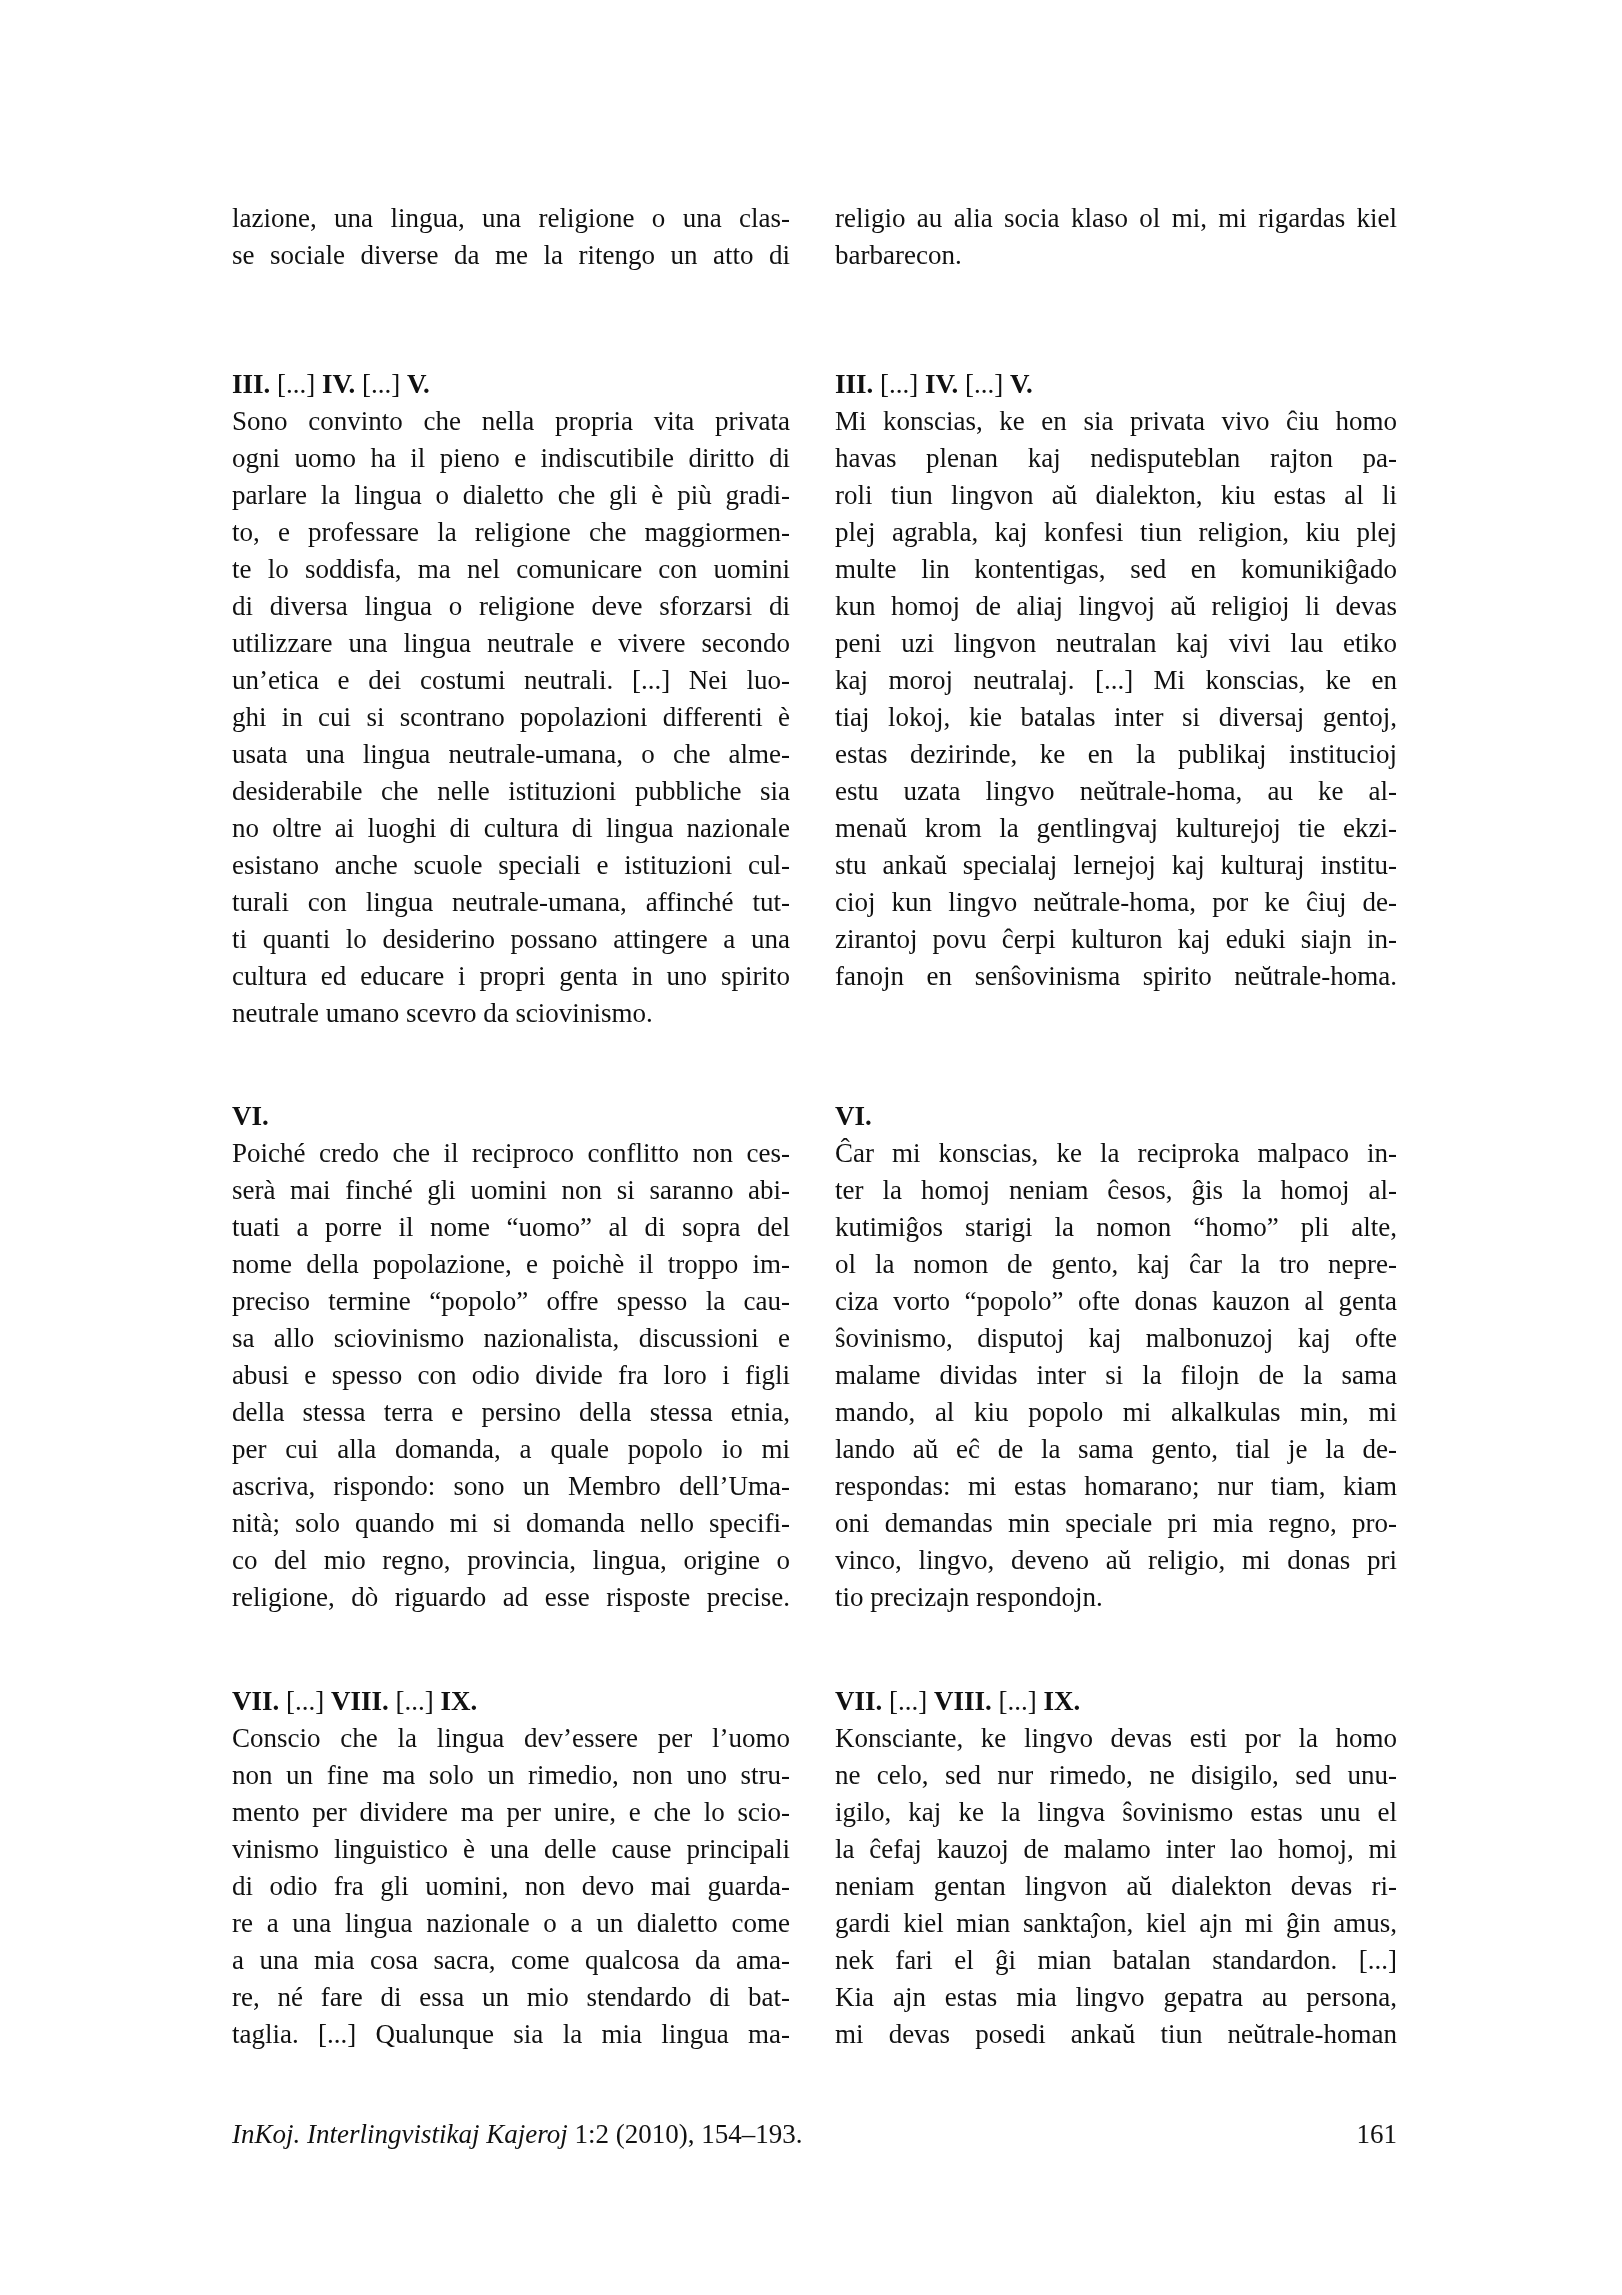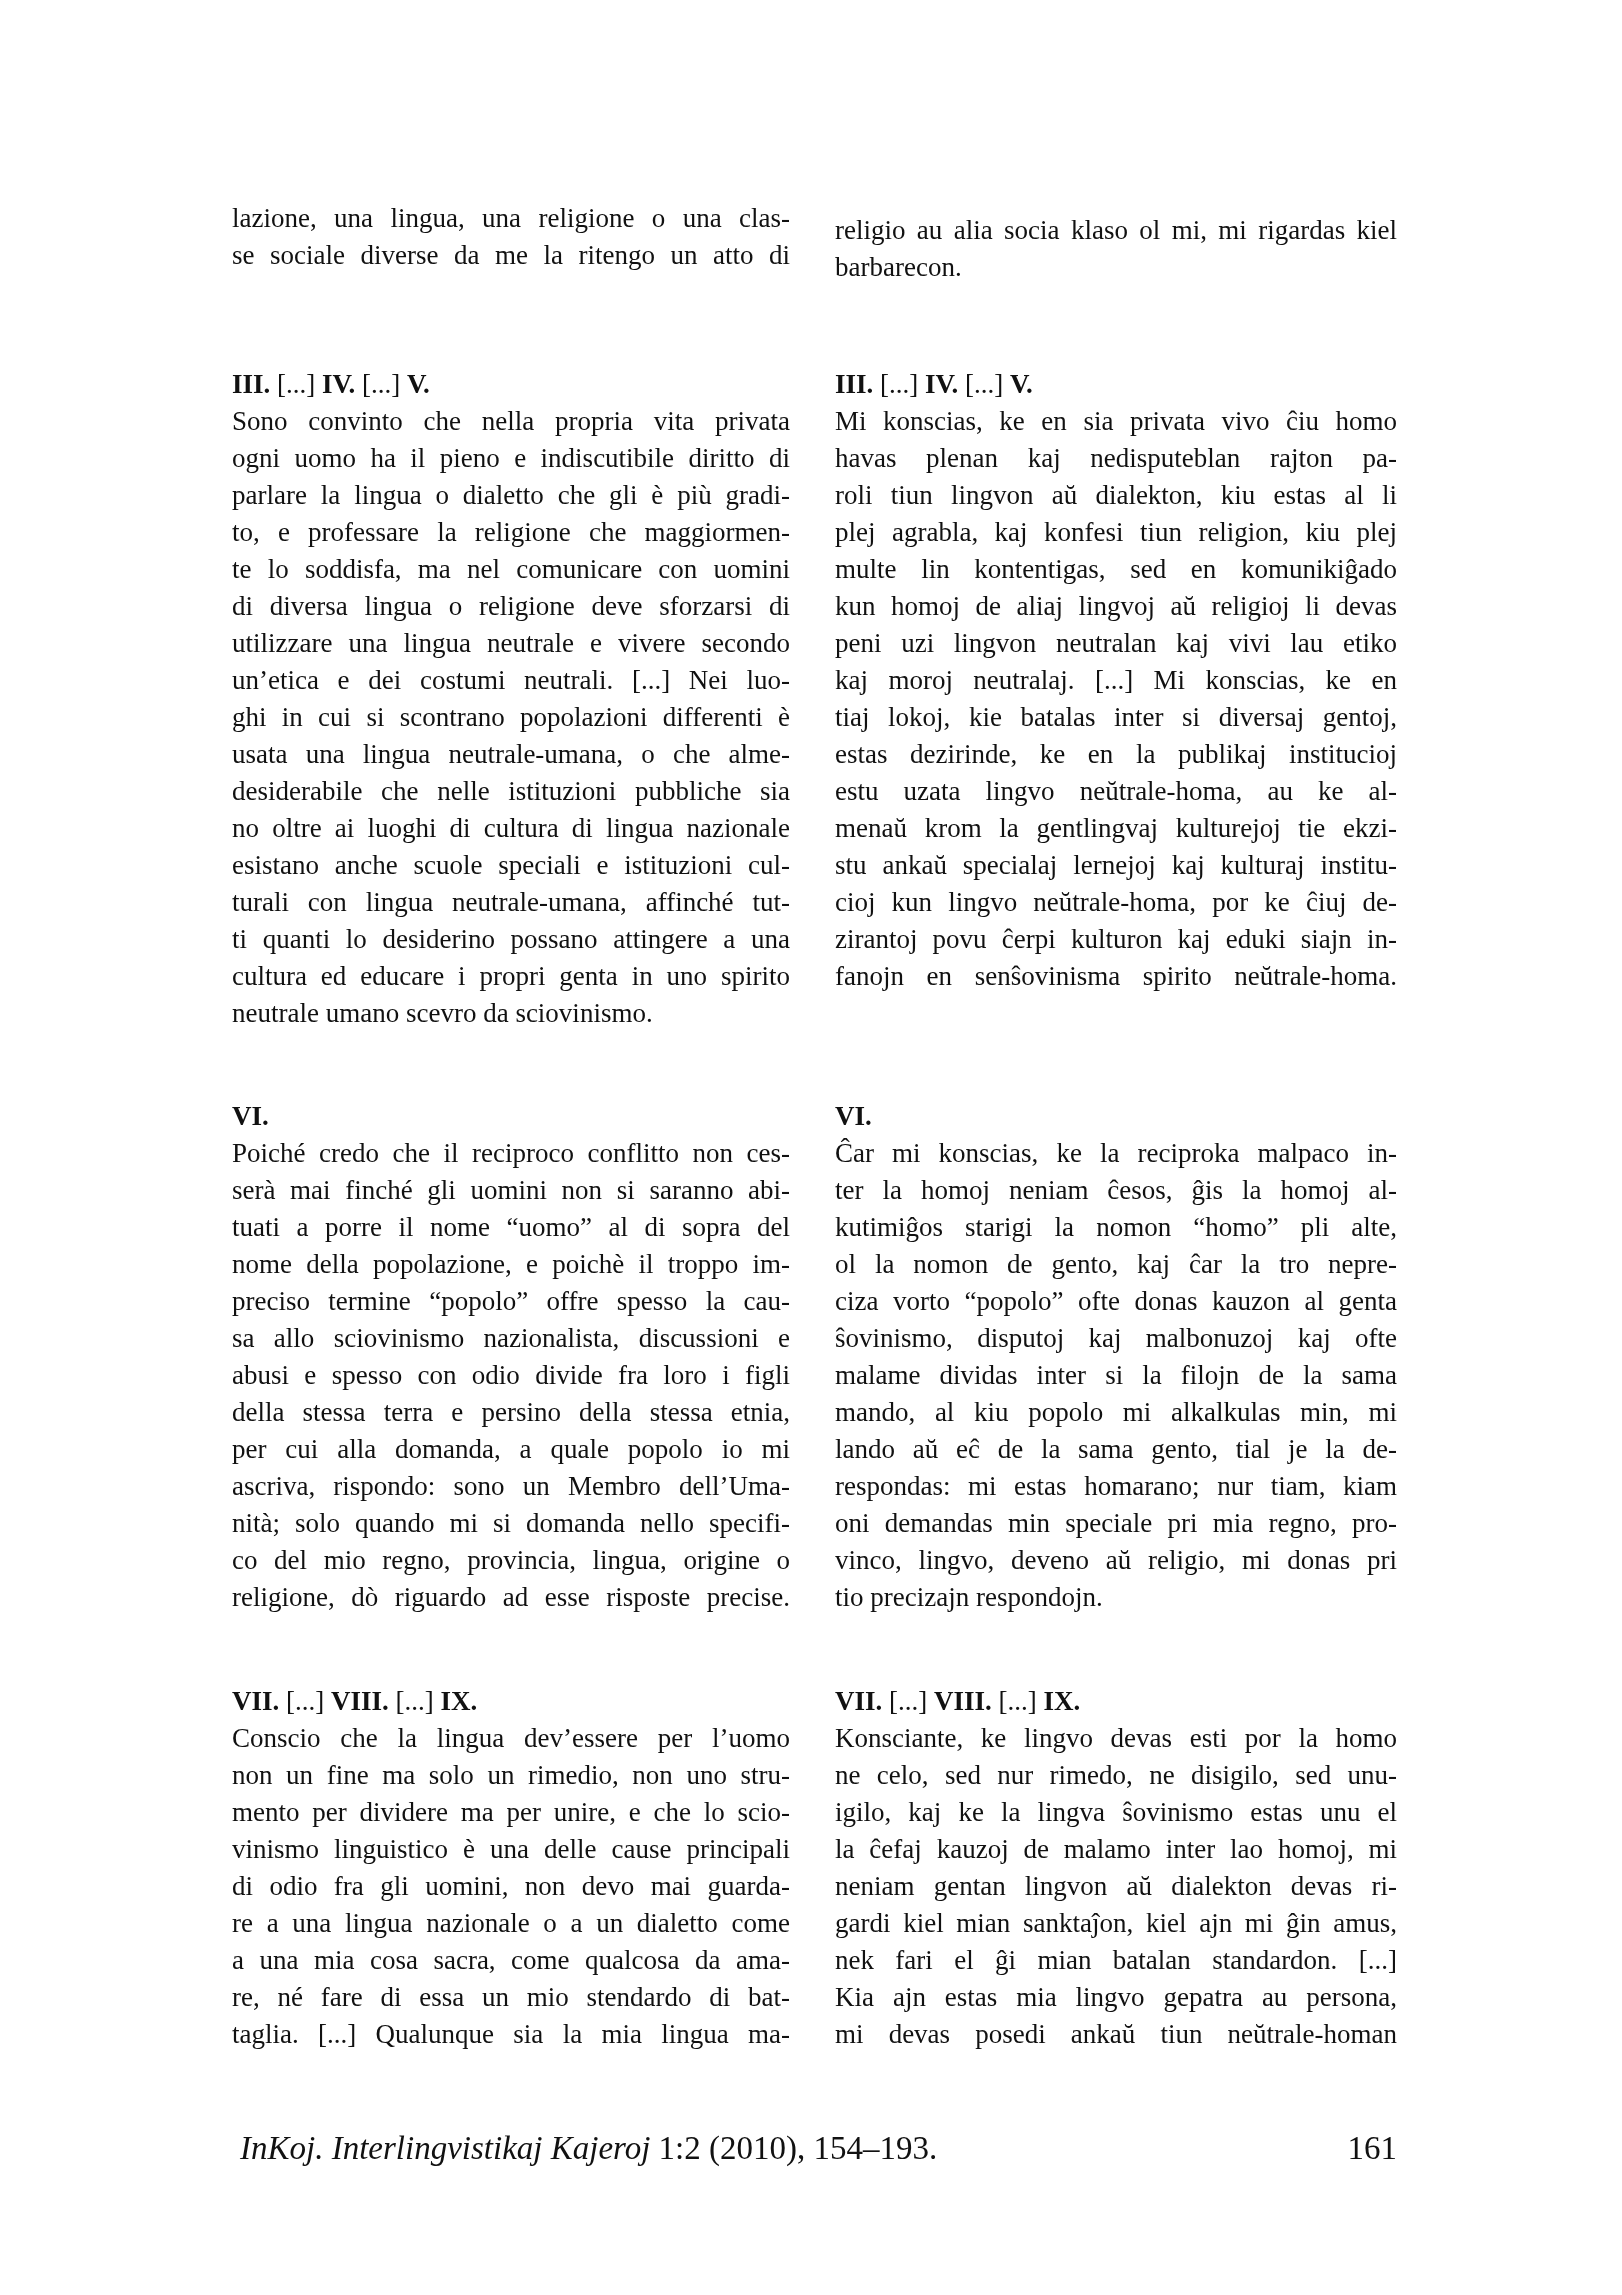--- a/index.html
+++ b/index.html
@@ -54,26 +54,25 @@
     text-align: justify;
     text-align-last: justify;
     overflow: hidden;
   }
   .line.last {
     text-align-last: left;
   }
   .footer {
     position: absolute;
     top: 2116px;
-    left: 8px;
+    left: 0;
     right: 0;
     height: 37px;
-    font-size: 33px;
+    font-size: 27px;
     line-height: 37px;
-    margin-top: 14px;
   }
   .footer-left {
     position: absolute;
     left: 0;
   }
   .footer-left .journal {
     font-style: italic;
   }
   .footer-right {
     position: absolute;
@@ -151,21 +150,21 @@
         <span class="line">re a una lingua nazionale o a un dialetto come</span>
         <span class="line">a una mia cosa sacra, come qualcosa da ama-</span>
         <span class="line">re, né fare di essa un mio stendardo di bat-</span>
         <span class="line">taglia.  [...]  Qualunque sia la mia lingua ma-</span>
       </div>
     </div>
   </div>
 
   <div class="col col-right">
 
-    <div class="block" style="top:200px;margin-top:12px;">
+    <div class="block" style="top:200px;">
       <span class="line">religio au alia socia klaso ol mi, mi rigardas kiel</span>
       <span class="line last">barbarecon.</span>
     </div>
 
     <div class="block" style="top:366px;">
       <div class="heading">
         <span>III.</span><span class="ell"> [...] </span><span>IV.</span><span class="ell"> [...] </span><span>V.</span>
       </div>
       <div>
         <span class="line">Mi konscias, ke en sia privata vivo ĉiu homo</span>

